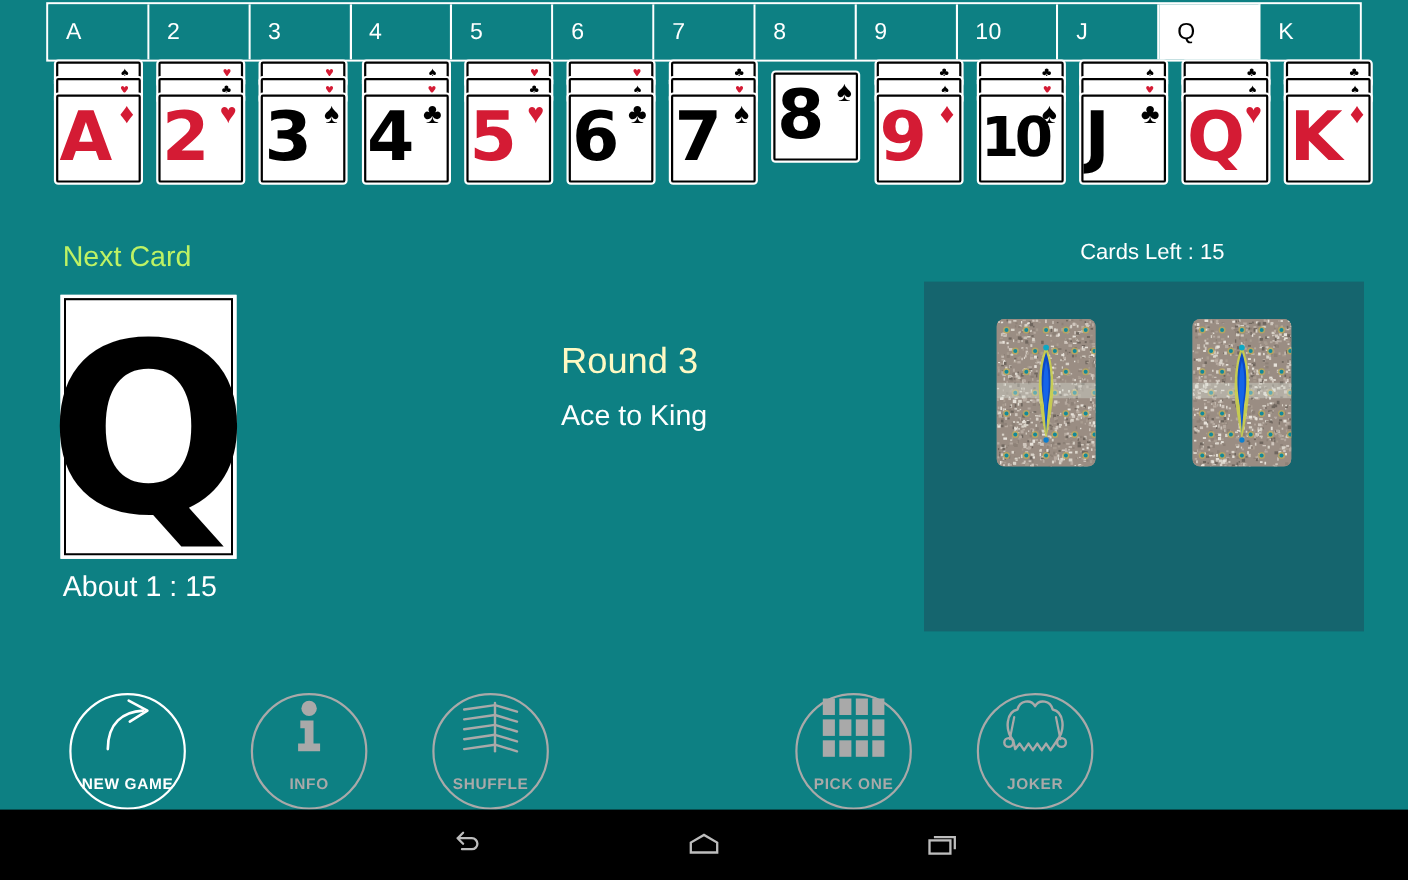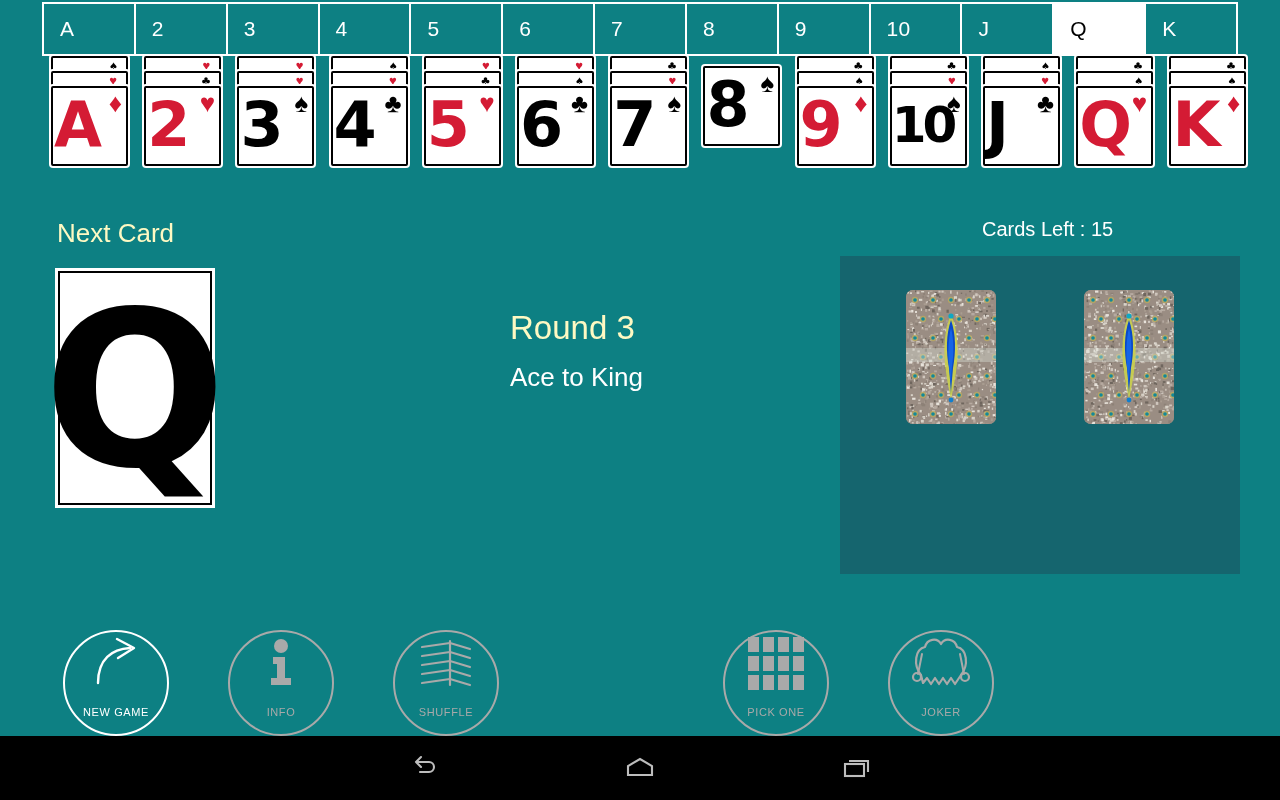--- a/index.html
+++ b/index.html
@@ -72,21 +72,21 @@
   }
   .red { color: #d41b34; }
   .black { color: #000000; }
 
   
   .card-slot.single .face { top: 10px; height: 80px; }
 
   
   #next-card-label {
     position: absolute; left: 57px; top: 218px;
-    color: #fef9c3; font-size: 26px;
+    color: #bef264; font-size: 26px;
   }
   #next-card {
     position: absolute; left: 55px; top: 268px;
     width: 160px; height: 240px;
     background: #ffffff; border: 3px solid #ffffff;
     box-shadow: inset 0 0 0 2px #000000;
     display: flex; align-items: center; justify-content: center;
   }
   #next-card .big-rank {
     font-size: 215px; line-height: 190px; color: #000000;
@@ -145,22 +145,22 @@
   .tool .glyph {
     position: relative; z-index: 2;
     width: 64px; height: 58px;
     display: flex; align-items: center; justify-content: center;
     margin-top: -8px;
     color: #a9a9a9;
   }
   .tool.enabled .glyph { color: #ffffff; }
   .tool .tool-label {
     position: relative; z-index: 2;
-    font-size: 11px; color: #a9a9a9;
-    letter-spacing: .6px; margin-top: 14px;
+    font-size: 14px; color: #a9a9a9;
+    letter-spacing: .6px; margin-top: 14px; font-weight: bold;
   }
   .tool.enabled .tool-label { color: #ffffff; }
 
   
   .grid-glyph { display: grid; grid-template-columns: repeat(4, 11px); grid-gap: 4px; }
   .grid-glyph i { display: block; width: 11px; height: 15px; background: #a9a9a9; }
 
   
   #nav-bar {
     position: absolute; left: 0; top: 736px;
@@ -371,20 +371,21 @@
             <span class="suit red">♦</span>
           </div>
         </div>
       </div>
     </div>
 
   <div id="next-card-label">Next Card</div>
   <div id="next-card">
     <span class="big-rank">Q</span>
   </div>
+  <div id="odds-label">About 1 :  15</div>
 
   <div id="round-label">Round 3</div>
   <div id="mode-label">Ace to King</div>
 
   <div id="cards-left-label">Cards Left :  15</div>
   <div id="deck-panel">
       <div class="deck-card d1">
         <svg class="peacock" viewBox="0 0 90 134">
           <rect width="90" height="134" fill="#9a8d83"></rect>
           <rect x="66.2" y="67.7" width="1.5" height="1.1" fill="#d8d2c8"></rect>

